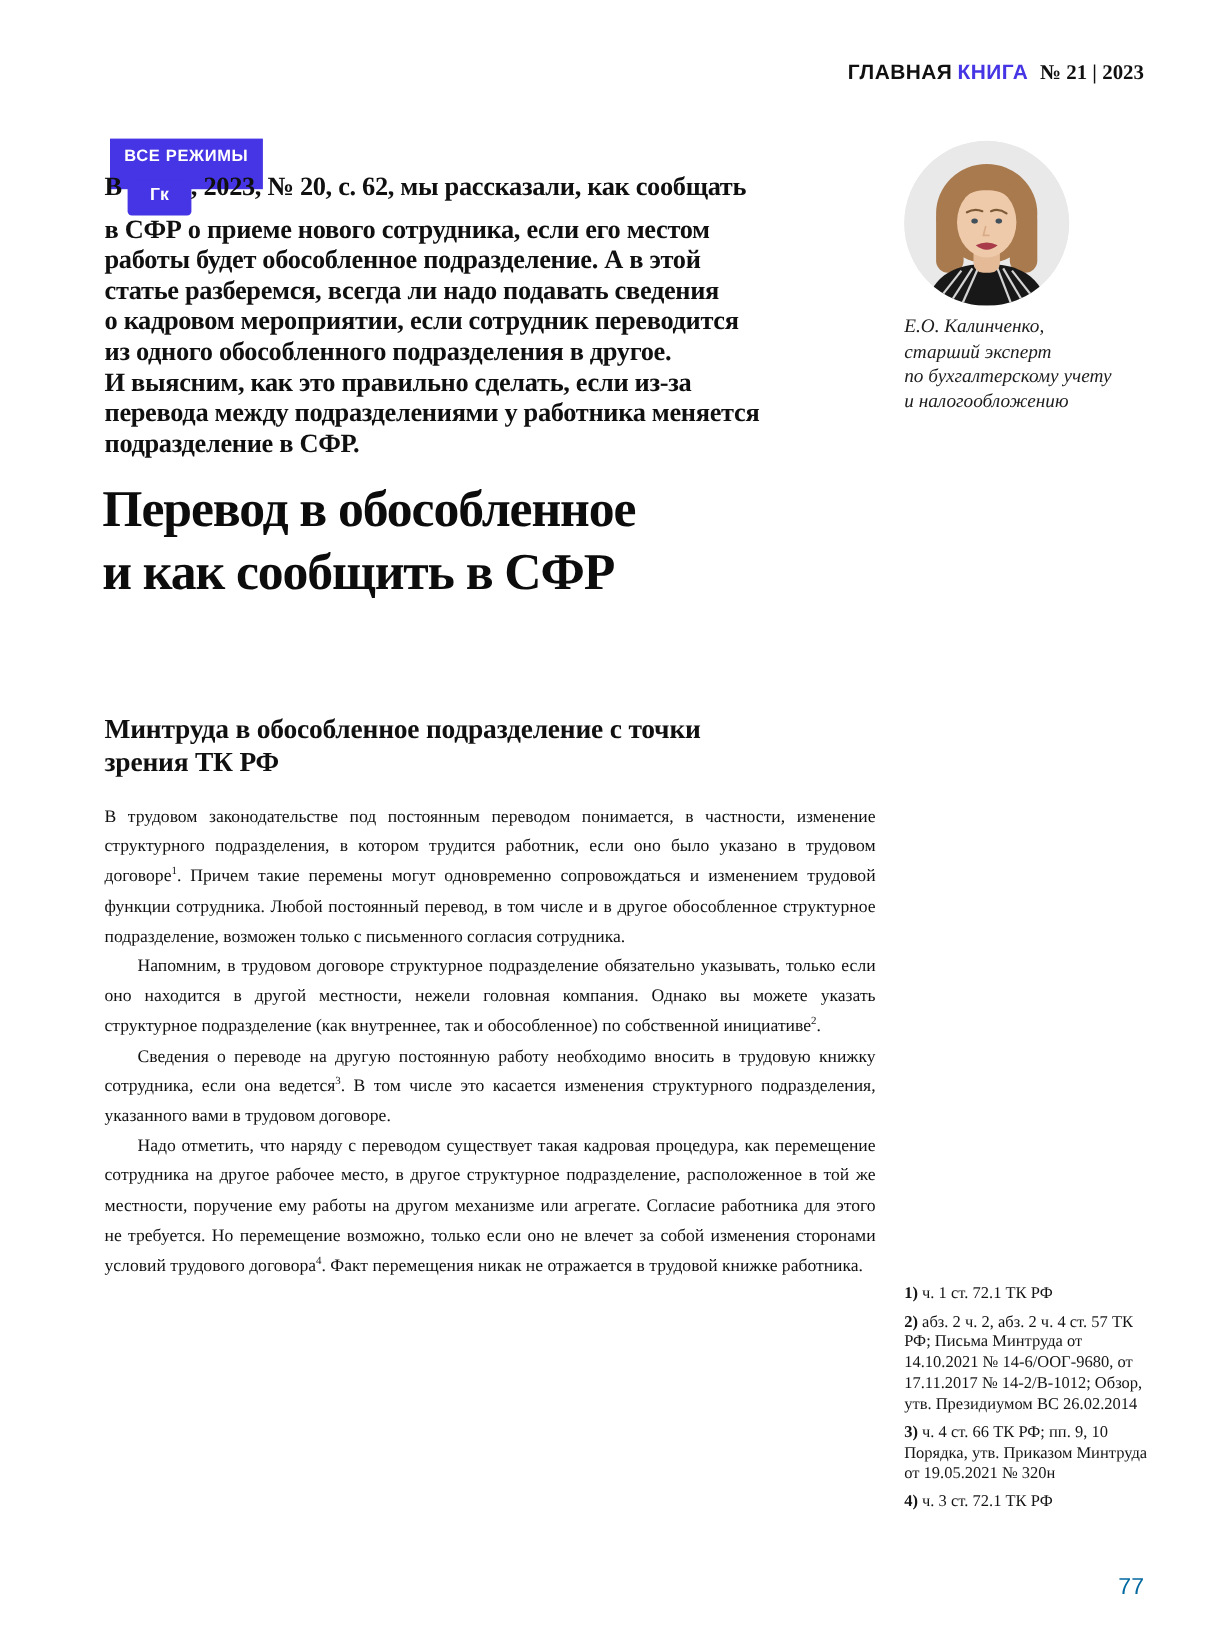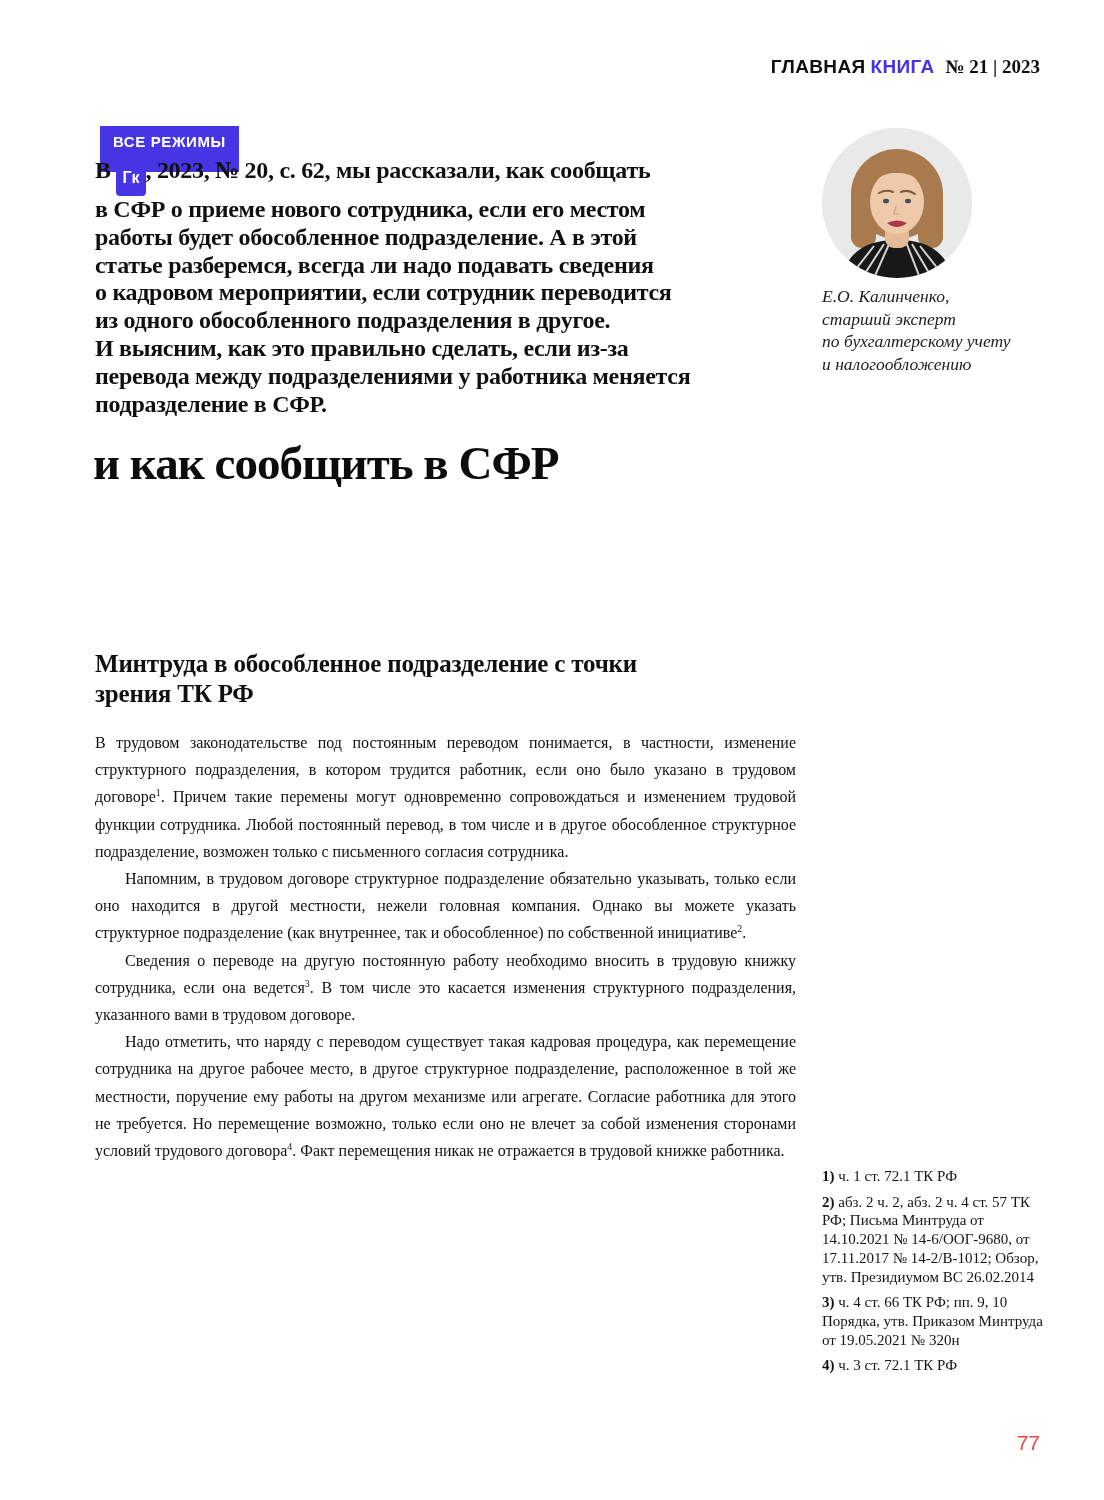--- a/index.html
+++ b/index.html
@@ -27,21 +27,21 @@
   }
   
   .intro {
     position:absolute; left:95px; top:157px; width:700px;
     font-weight:700; font-size:24px; line-height:27.8px; letter-spacing:-0.3px;
   }
   .intro-line { white-space:nowrap; }
   .gk-chip {
     display:inline-block; background:var(--accent); color:#fff;
     font-family:"Liberation Sans", sans-serif; font-weight:700;
-    font-size:16px; line-height:27px; height:32px; padding:0 6px;
+    font-size:16px; line-height:27px; height:32px; padding:0 20px;
     border-radius:4px; vertical-align:-5px; letter-spacing:0;
   }
   
   .photo {
     position:absolute; left:822px; top:128px; width:150px; height:150px;
     border-radius:50%; overflow:hidden; background:#e9e9e9;
   }
   .author {
     position:absolute; left:822px; top:285px;
     font-style:italic; font-size:17.5px; line-height:22.5px; color:#1c1c1c;
@@ -69,21 +69,21 @@
   
   .footnotes {
     position:absolute; left:822px; top:1167px; width:232px;
     font-size:15px; line-height:18.7px; color:#141414;
   }
   .footnotes p { margin:0 0 7px 0; }
   .fn-num { font-weight:700; }
   
   .page-number {
     position:absolute; top:1431px; right:64px;
-    font-family:"Liberation Sans", sans-serif; font-size:21px; color:#ef4444;
+    font-family:"Liberation Sans", sans-serif; font-size:21px; color:#0369a1;
   }
 </style>
 </head>
 <body>
 
 <div class="page">
 
   <div class="header">
     <span class="brand">ГЛАВНАЯ</span>
     <span class="brand brand-accent">КНИГА</span>
@@ -132,20 +132,21 @@
   </div>
 
   <div class="author" id="author">
     <div>Е.О. Калинченко,</div>
   <div>старший эксперт</div>
       <div>по бухгалтерскому учету</div>
       <div>и налогообложению</div>
     </div>
 
   <h1 class="title" id="title" style="margin:0">
+      <div>Перевод в обособленное</div>
       <div>и как сообщить в СФР</div>
     </h1>
 
   <h2 class="section-heading" id="section-heading" style="margin:0">
       <div>Минтруда в обособленное подразделение с точки</div>
       <div>зрения ТК РФ</div>
     </h2>
 
   <div class="body-text" id="body-text">
       <p>В трудовом законодательстве под постоянным переводом понимается, в частности, изменение структурного подразделения, в котором трудится работник, если оно было указано в трудовом договоре<sup>1</sup>. Причем такие перемены могут одновременно сопровождаться и изменением трудовой функции сотрудника. Любой постоянный перевод, в том числе и в другое обособленное структурное подразделение, возможен только с письменного согласия сотрудника.</p>

